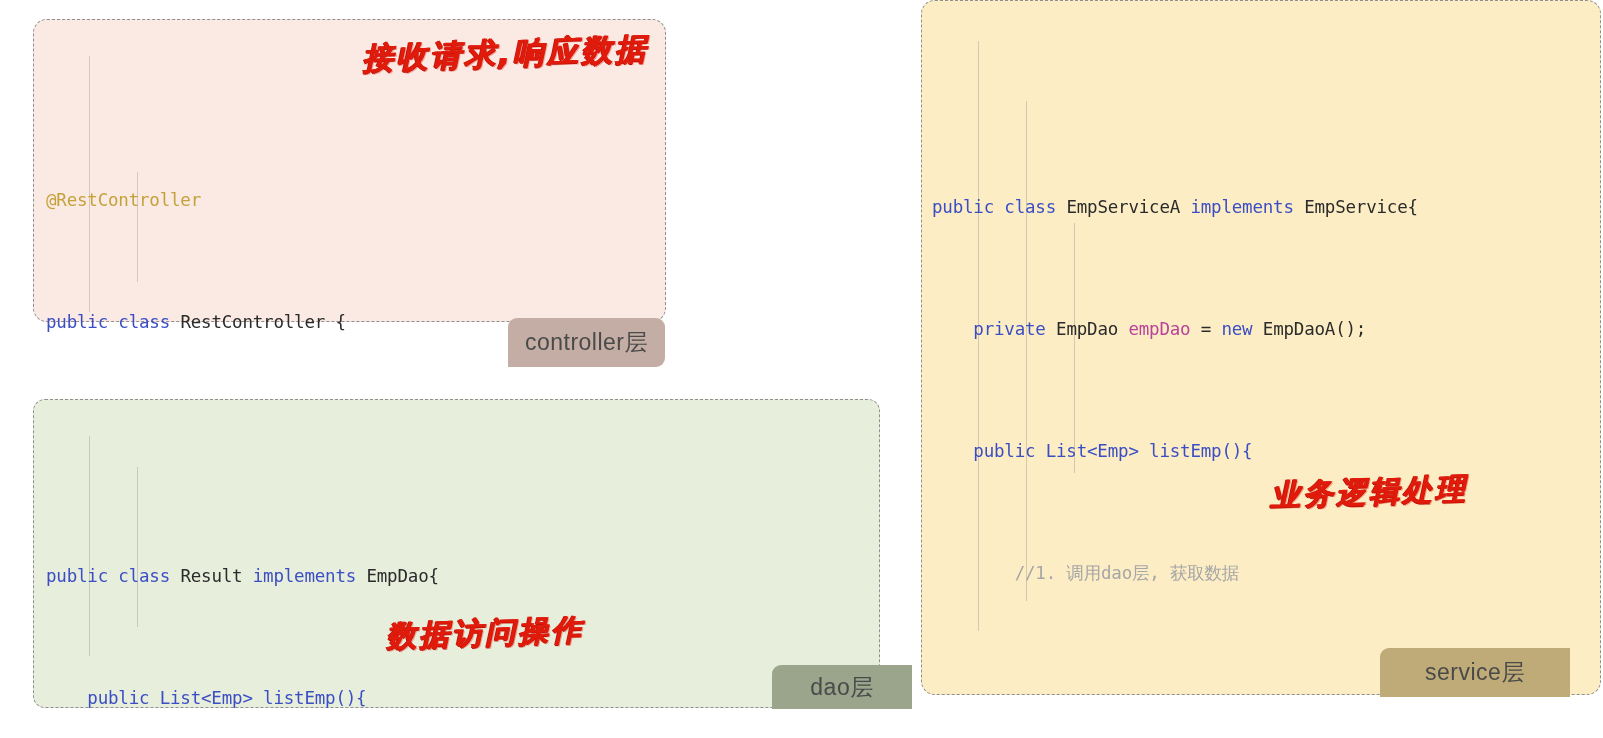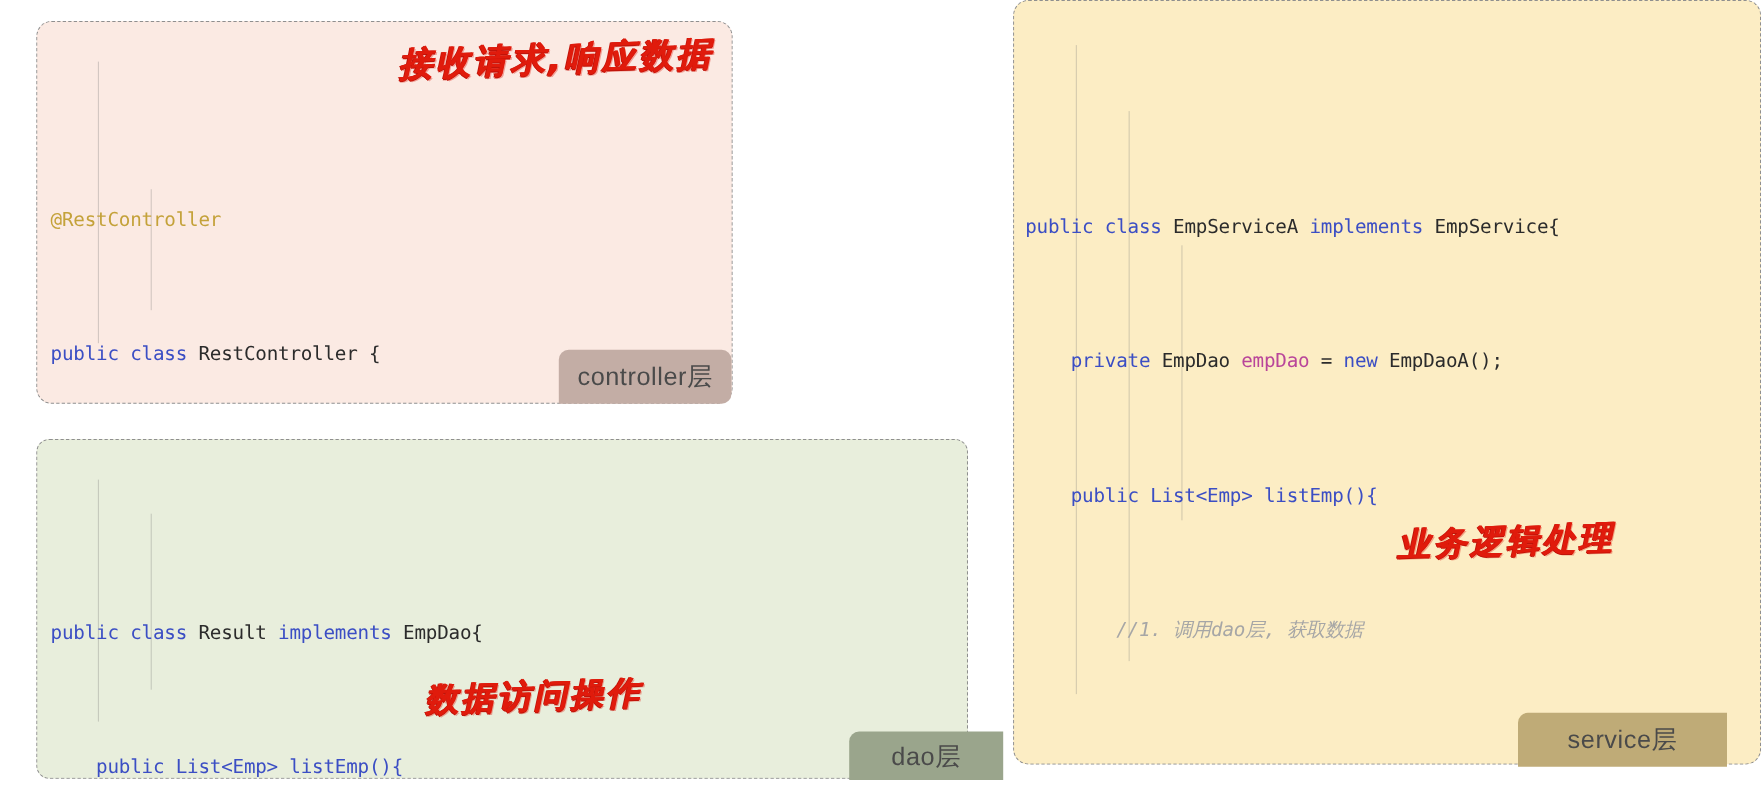--- a/index.html
+++ b/index.html
@@ -35,21 +35,21 @@
 
   
   .rail {
     position: absolute;
     width: 1px;
     background: rgba(120,120,120,0.30);
   }
 
   
   #panel-controller {
-    left: 33px; top: 19px; width: 633px; height: 348px;
+    left: 33px; top: 19px; width: 633px; height: 303px;
     background: #fbeae3;
     border-radius: 14px;
   }
   #panel-controller .code { padding: 12px 0 0 12px; }
 
   
   #panel-dao {
     left: 33px; top: 399px; width: 847px; height: 309px;
     background: #e8eedc;
     border-radius: 12px;
@@ -63,21 +63,21 @@
     border-radius: 14px;
   }
   #panel-service .code { padding: 8px 0 0 10px; }
 
   
   .kw       { color: #3b4ec4; }             
   .plain    { color: #2b2b2b; }
   .field    { color: #b9459a; }             
   .annot    { color: #c4a23a; }             
   .str      { color: #2f8f46; }
-  .comment  { color: #a6a6a6; font-style: italic; }
+  .comment  { color: #a6a6a6; }
   .urlstr   { color: #2f8f46; text-decoration: underline; }
 
   
   .globe-icon {
     display: inline-block;
     width: 14px; height: 14px;
     border-radius: 50%;
     background: #8d8d8d;
     position: relative;
     vertical-align: -2px;

